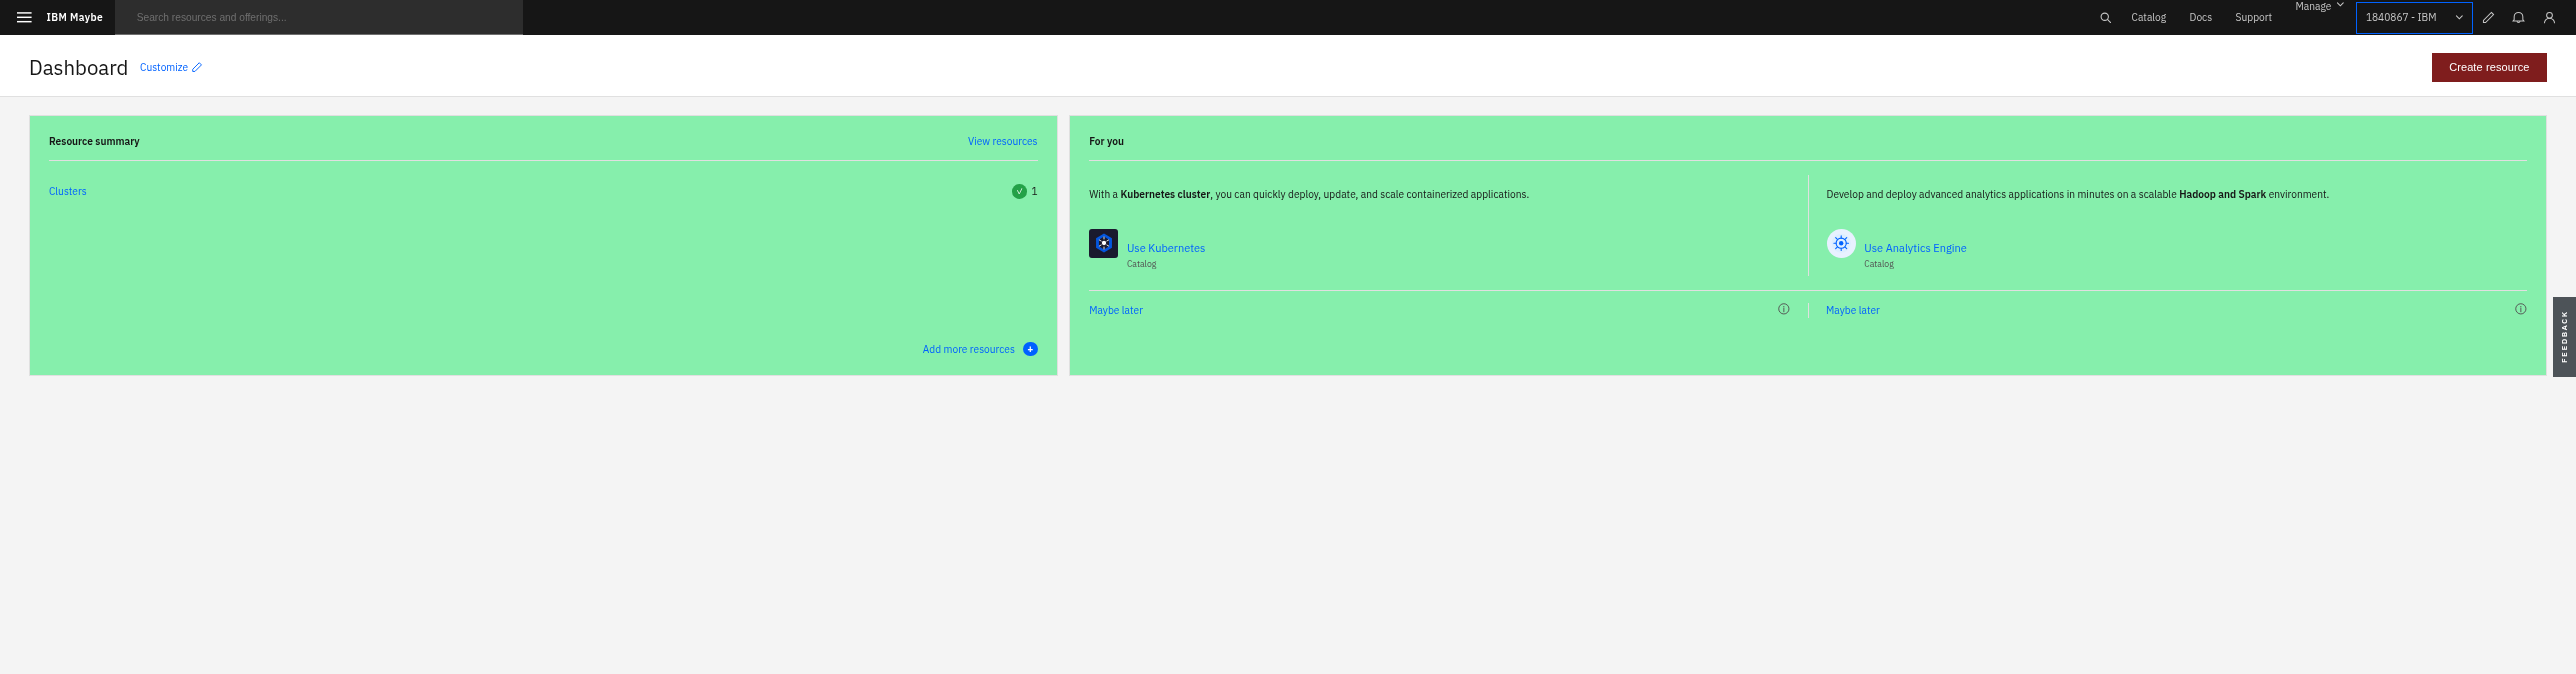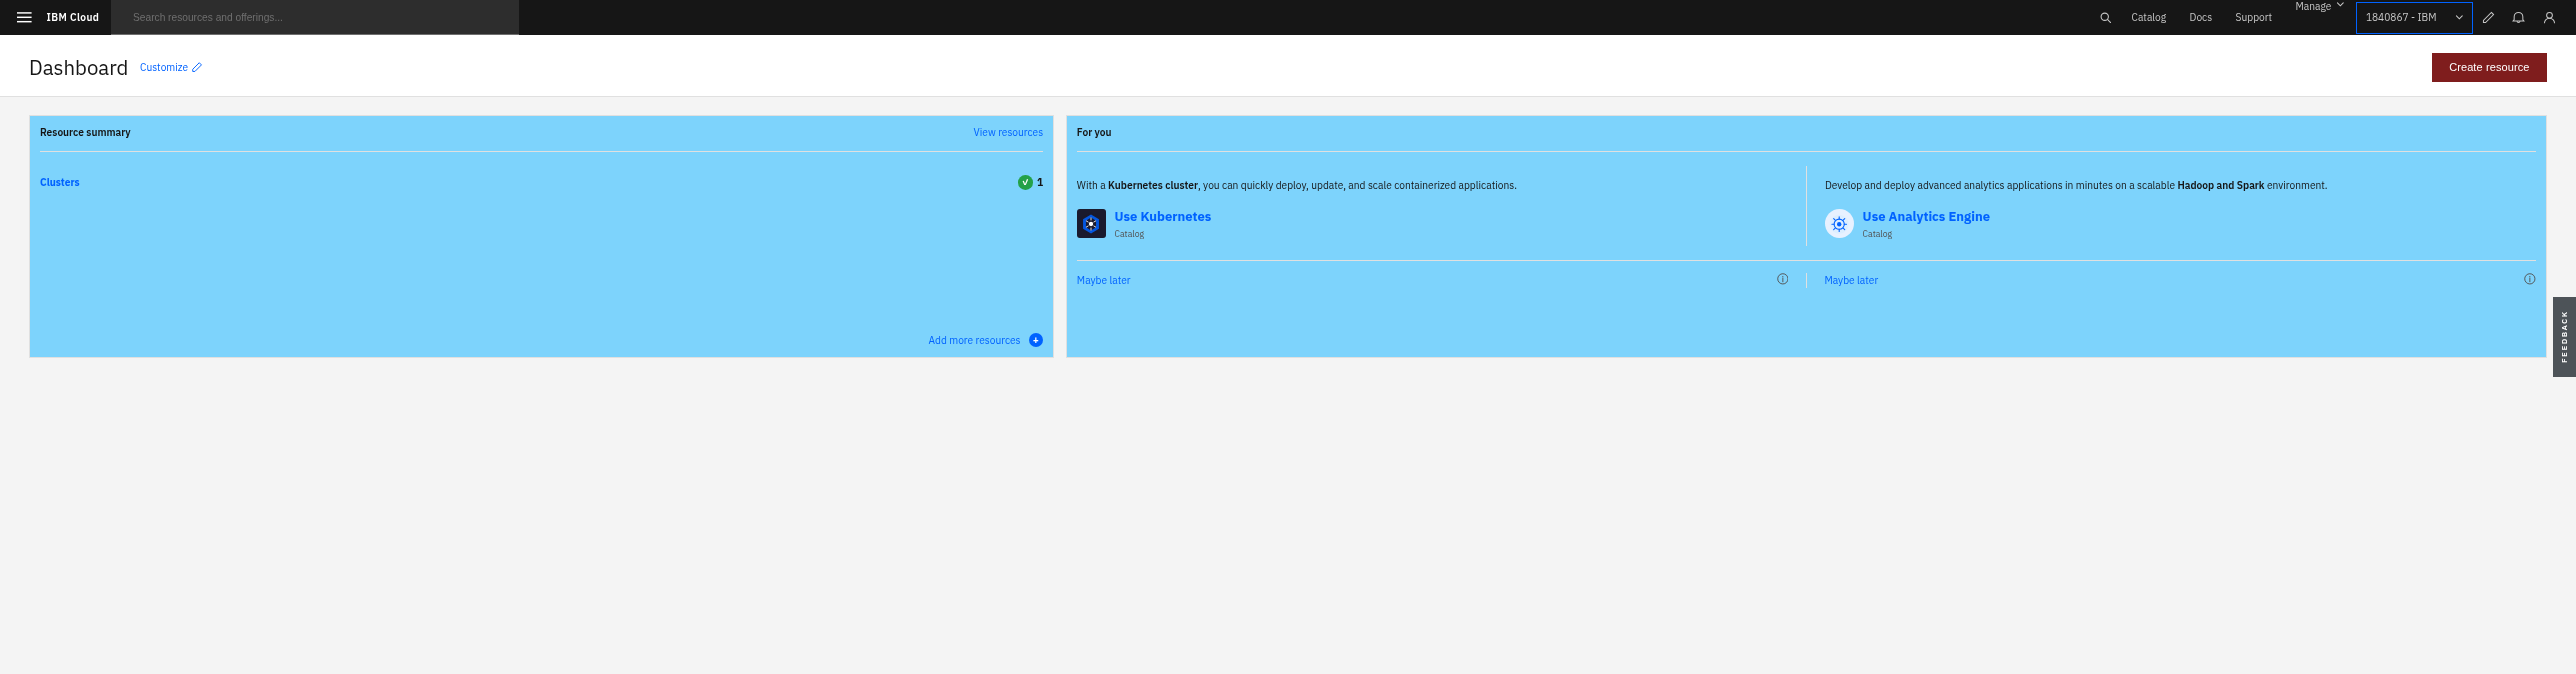--- a/index.html
+++ b/index.html
@@ -141,24 +141,24 @@
 
     
     .main-content {
       padding: 17.5px 29px;
       display: flex;
       gap: 11.7px;
     }
 
     
     .card {
-      background: #7dd3fc;
+      background: #86efac;
       border: 0.7px solid #e0e0e0;
       flex: 1;
-      padding: 10px;
+      padding: 19px;
       min-height: 219px;
     }
 
     .card-left {
       flex: 1.1;
     }
 
     .card-right {
       flex: 1.6;
     }
@@ -182,21 +182,20 @@
       cursor: pointer;
       text-decoration: none;
     }
 
     
     .cluster-row {
       display: flex;
       align-items: center;
       justify-content: space-between;
       padding: 8.7px 0;
-      font-weight: bold;
     }
     .cluster-link {
       color: #0062ff;
       font-size: 10.2px;
       cursor: pointer;
       text-decoration: none;
     }
     .cluster-count {
       display: flex;
       align-items: center;
@@ -286,25 +285,26 @@
     .service-icon-k8s {
       background: #1a1a2e;
       border-radius: 2.9px;
     }
     .service-icon-analytics {
       background: #e8f1ff;
       border-radius: 50%;
     }
     .service-link {
       color: #0062ff;
-      font-size: 13px;
-      font-weight: 700;
+      font-size: 11px;
+      font-weight: 400;
       cursor: pointer;
       text-decoration: none;
       display: block;
+      margin-top: 24px;
     }
     .service-catalog-label {
       color: #525252;
       font-size: 8.7px;
     }
     .maybe-later-row {
       display: flex;
       align-items: center;
       justify-content: space-between;
       margin-top: 14.6px;
@@ -369,21 +369,21 @@
 <body>
 
 <nav class="topnav">
   <div class="topnav-hamburger">
     <svg width="14.6" height="14.6" viewBox="0 0 20 20" fill="none">
       <rect y="3" width="20" height="2" fill="#fff"></rect>
       <rect y="9" width="20" height="2" fill="#fff"></rect>
       <rect y="15" width="20" height="2" fill="#fff"></rect>
     </svg>
   </div>
-  <span class="topnav-brand">IBM Cloud</span>
+  <span class="topnav-brand">IBM Maybe</span>
   <input class="topnav-search" type="text" placeholder="Search resources and offerings..." style="">
   <div class="topnav-spacer"></div>
   <div class="topnav-search-icon">
     <svg width="11.7" height="11.7" viewBox="0 0 16 16" fill="none">
       <circle cx="6.5" cy="6.5" r="5" stroke="#c6c6c6" stroke-width="1.5"></circle>
       <line x1="10.5" y1="10.5" x2="15" y2="15" stroke="#c6c6c6" stroke-width="1.5" stroke-linecap="round"></line>
     </svg>
   </div>
   <div class="topnav-links">
     <a class="topnav-link">Catalog</a>

